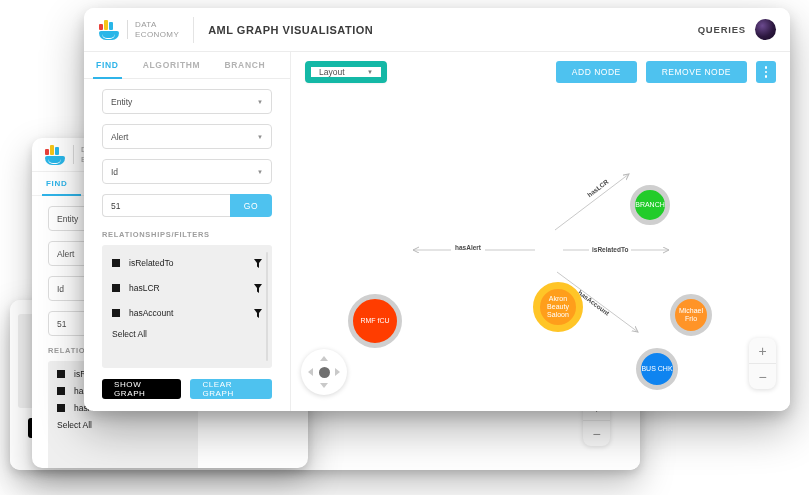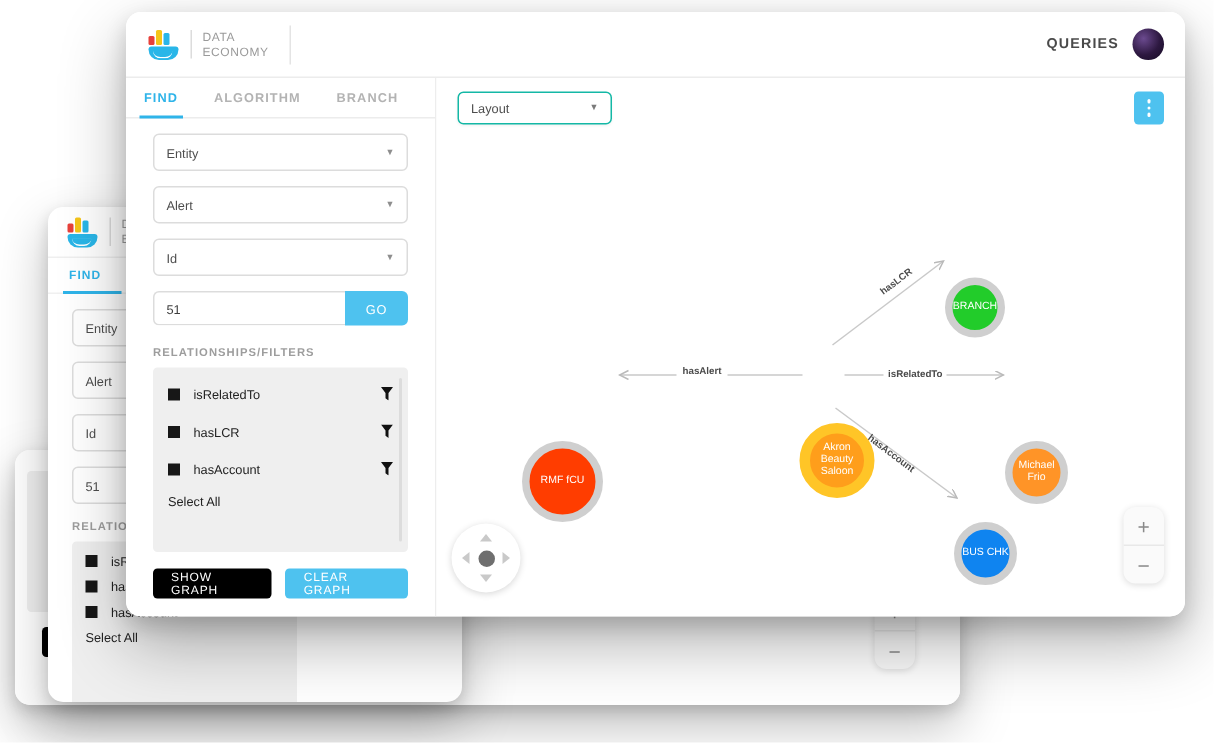--- a/index.html
+++ b/index.html
@@ -75,21 +75,21 @@
   .vtrack{position:absolute;right:4px;top:7px;bottom:7px;width:2.5px;background:#dcdcdc;border-radius:2px;}
 
   .btnrow{display:flex;gap:9px;padding:11px 0 12px 0;}
   .btn{height:20px;border-radius:3px;display:flex;align-items:center;justify-content:center;
        font-size:8px;letter-spacing:.6px;color:#fff;cursor:pointer;padding:0 12px;}
   .btn.gray{background:#000000;}
   .btn.blue{background:#4ec2ef;}
 
   
   .ctop{height:40px;display:flex;align-items:center;padding:0 14px;box-sizing:border-box;}
-  .layout-sel{width:103px;height:22px;border:1px solid #14b8a6;border-radius:4px;background:#fff;
+  .layout-sel{width:82px;height:22px;border:6px solid #14b8a6;border-radius:4px;background:#fff;
       display:flex;align-items:center;padding:0 8px;box-sizing:border-box;font-size:8.5px;color:#4d4d4d;
       box-shadow:0 1px 2px rgba(0,0,0,.05);cursor:pointer;}
   .layout-sel .cv{margin-left:auto;font-size:6px;color:#7a7a7a;}
   .ctop-right{margin-left:auto;display:flex;align-items:center;gap:9px;}
   .tbtn{height:22px;background:#4ec2ef;border-radius:3px;color:#fff;font-size:8.5px;letter-spacing:.5px;
         display:flex;align-items:center;justify-content:center;padding:0 16px;cursor:pointer;}
   .kebab{width:20px;height:22px;background:#4ec2ef;border-radius:3px;display:flex;flex-direction:column;
          align-items:center;justify-content:center;gap:2.2px;cursor:pointer;}
   .kebab i{width:2.4px;height:2.4px;border-radius:50%;background:#fff;display:block;}
 
@@ -214,20 +214,21 @@
             <i style="height:8px;background:#29b6e8;"></i>
           </div>
         <div class="wave"></div>
       </div>
       <div class="logo-txt">
         <div>DATA</div>
         <div>ECONOMY</div>
       </div>
     </div>
     <div class="hdr-sep"></div>
+    <div class="hdr-title">AML GRAPH VISUALISATION</div>
     <div class="hdr-right">
       <div class="hdr-user">QUERIES</div>
       <div class="avatar"></div>
     </div>
   </div>
 
   <div class="body-split">
 
     <div class="side">
       <div class="tabs">
@@ -296,20 +297,22 @@
       </div>
     </div>
 
     <div class="canvas">
       <div class="ctop">
         <div class="layout-sel">
           <span>Layout</span>
           <span class="cv">▼</span>
         </div>
         <div class="ctop-right">
+          <div class="tbtn">ADD NODE</div>
+          <div class="tbtn">REMOVE NODE</div>
           <div class="kebab">
               <i></i>
               <i></i>
               <i></i>
             </div>
         </div>
       </div>
 
       <div class="graph">
 

